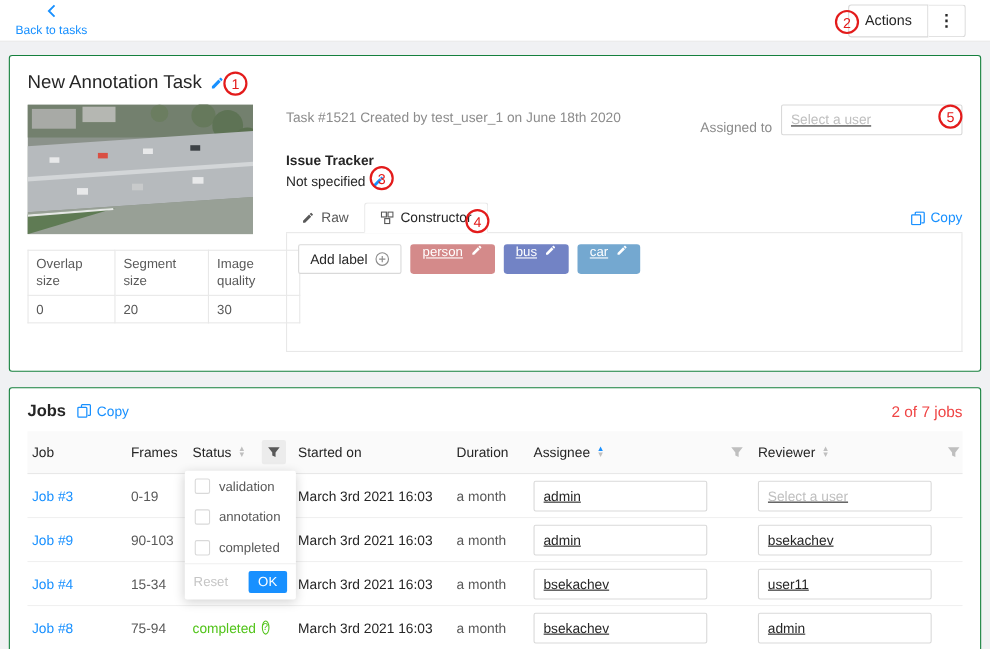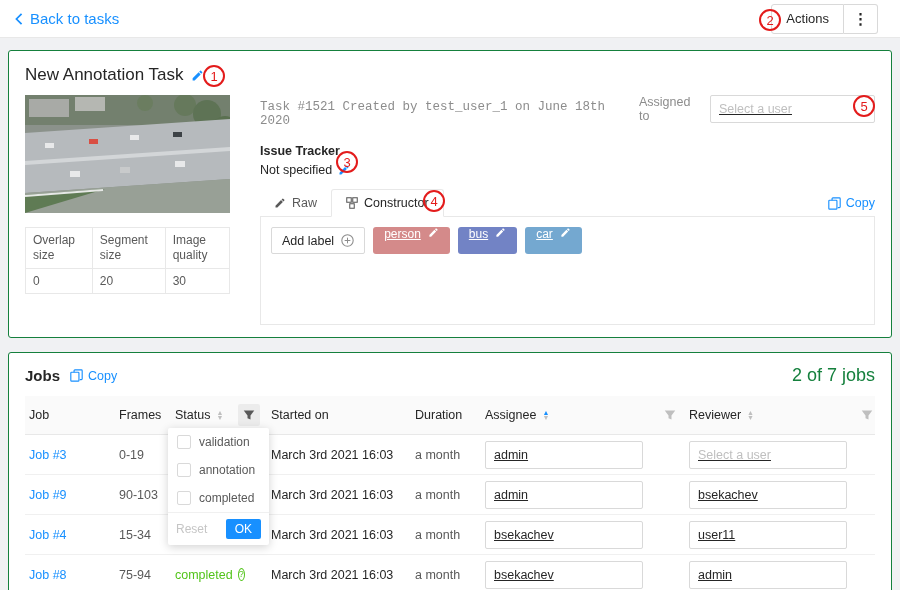--- a/index.html
+++ b/index.html
@@ -1,66 +1,66 @@
 <!DOCTYPE html>
 <html><head>
 <meta charset="utf-8">
 <style>
   * { margin:0; padding:0; box-sizing:border-box; }
   html,body { width:900px; height:590px; overflow:hidden; }
   body { background:#f0f1f3; font-family:"Liberation Sans", sans-serif; font-size:13px; color:#262626; position:relative; }
 
   
   .topbar { position:absolute; top:0; left:0; width:900px; height:38px; background:#fff; border-bottom:1px solid #e8e8e8; display:flex; align-items:center; justify-content:space-between; padding:0 14px; }
-  .back-link { display:flex; align-items:center; gap:6px; color:#1890ff; cursor:pointer; font-size:15px; }
+  .back-link { display:flex; align-items:center; gap:6px; color:#1890ff; cursor:pointer; font-size:11px;flex-direction:column; }
   .btn-group { display:flex; margin-right:8px; }
   .btn { background:#fff; border:1px solid #d9d9d9; height:30px; display:flex; align-items:center; padding:0 14px; font-size:13px; color:#262626; cursor:pointer; }
   .btn.main { border-radius:3px 0 0 3px; }
   .btn.dots { border-radius:0 3px 3px 0; border-left:none; padding:0 9px; font-weight:bold; font-size:15px; }
 
   
   .card { position:absolute; left:8px; width:884px; background:#fff; border:1px solid #15803d; border-radius:3px; }
   .main-card { top:50px; height:288px; padding:14px 16px; }
   .jobs-card { top:352px; height:246px; padding:12px 16px; }
 
   .task-title-row { display:flex; align-items:center; gap:8px; }
   .task-title { font-size:17px; font-weight:500; color:#262626; }
   .pencil { color:#1890ff; display:inline-flex; }
   .main-cols { display:flex; margin-top:10px; }
   .left-col { width:205px; flex:none; }
   .right-col { flex:1; margin-left:30px; position:relative; }
 
   .preview { width:205px; height:118px; display:block; }
-  .params-table { margin-top:14px; border-collapse:collapse; width:205px; }
+  .params-table { margin-top:14px; border-collapse:collapse; width:248px; }
   .params-table td { border:1px solid #e8e8e8; font-size:12px; color:#595959; padding:5px 7px; vertical-align:top; }
   .params-table .hdr td { line-height:1.25; }
 
   .meta-row { display:flex; justify-content:space-between; align-items:flex-start; }
-  .meta-text { color:#8c8c8c; font-size:12.5px; padding-top:5px;font-family:Liberation Mono, monospace; }
+  .meta-text { color:#8c8c8c; font-size:12.5px; padding-top:5px; }
   .assigned { display:flex; align-items:flex-end; gap:8px; }
   .assigned-label { color:#8c8c8c; font-size:12.5px; }
   input.user-input { width:165px; height:28px; border:1px solid #d9d9d9; border-radius:2px; padding:0 8px; font-size:12.5px; font-family:"Liberation Sans", sans-serif; color:#262626;text-decoration:underline; }
   input::placeholder { color:#bfbfbf; }
 
   .issue-label { font-weight:bold; font-size:12.5px; margin-top:16px; }
   .issue-value { margin-top:5px; font-size:12.5px; color:#262626; display:flex; align-items:center; gap:6px; }
 
   .tabs-row { margin-top:12px; display:flex; align-items:flex-end; border-bottom:1px solid #e8e8e8; position:relative; }
   .tab { display:flex; align-items:center; gap:6px; padding:6px 14px; font-size:12.5px; color:#595959; cursor:pointer; margin-bottom:0; }
   .tab.active { background:#fff; border:1px solid #e8e8e8; border-bottom:1px solid #fff; border-radius:3px 3px 0 0; margin-bottom:-1px; color:#262626; font-weight:500; }
   .copy-link { margin-left:auto; display:flex; align-items:center; gap:5px; color:#1890ff; font-size:12.5px; cursor:pointer; padding-bottom:6px; }
   .tab-content { border:1px solid #e8e8e8; border-top:none; height:108px; padding:10px; display:flex; align-items:flex-start; gap:8px; }
   .add-label-btn { display:flex; align-items:center; gap:7px; background:#fff; border:1px solid #d9d9d9; border-radius:2px; height:27px; padding:0 10px; font-size:12.5px; color:#262626; cursor:pointer; }
   .label-tag { display:flex; gap:7px; height:27px; padding:0 11px; border-radius:3px; color:#fff; font-size:12px; cursor:pointer;text-decoration:underline; }
   .label-tag .pencil { color:#fff; }
 
   
   .jobs-head { display:flex; align-items:center; gap:10px; }
   .jobs-title { font-size:15px; font-weight:bold; color:#262626; }
-  .jobs-count { margin-left:auto; color:#15803d; font-size:18px; }
+  .jobs-count { margin-left:auto; color:#ef4444; font-size:14px; }
 
   .jobs-grid { display:grid; grid-template-columns:90px 56px 60px 36px 144px 70px 174px 30px 172px 20px; align-items:center; }
   .jg-header { background:#fafafa; border-bottom:1px solid #e8e8e8; margin-top:10px; }
   .jg-header > div { padding:8px 4px; font-size:12.5px; color:#262626; display:flex; align-items:center; gap:4px; }
   .jg-row { border-bottom:1px solid #f0f0f0; height:40px; }
   .jg-row > div { padding:0 4px; font-size:12.5px; color:#595959; display:flex; align-items:center; gap:5px; }
   .job-link { color:#1890ff; cursor:pointer; }
   .status-completed { color:#52c41a; font-weight:500; }
   .help-circle { width:13px; height:13px; border:1px solid #52c41a; border-radius:50%; color:#52c41a; font-size:9px; line-height:11px; text-align:center; display:inline-block; }
   .sorter { display:flex; flex-direction:column; line-height:5px; font-size:7px; color:#bfbfbf; margin-left:2px; }

